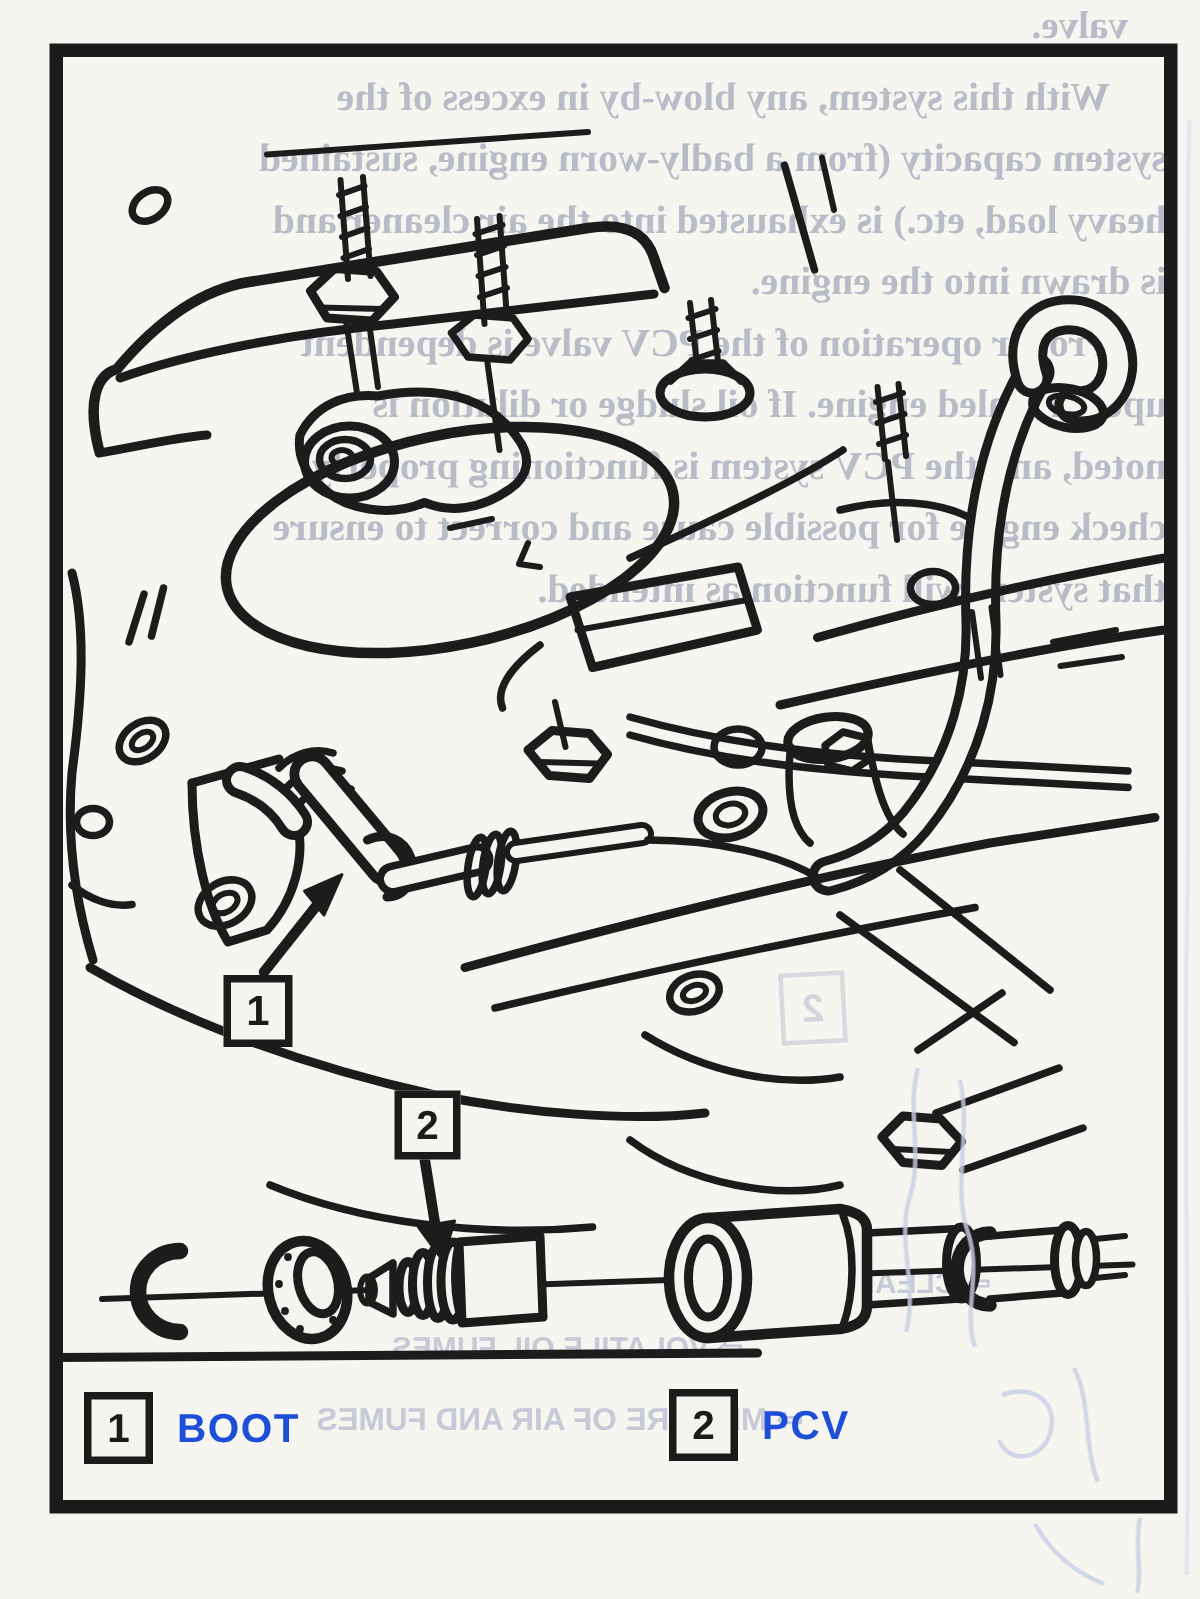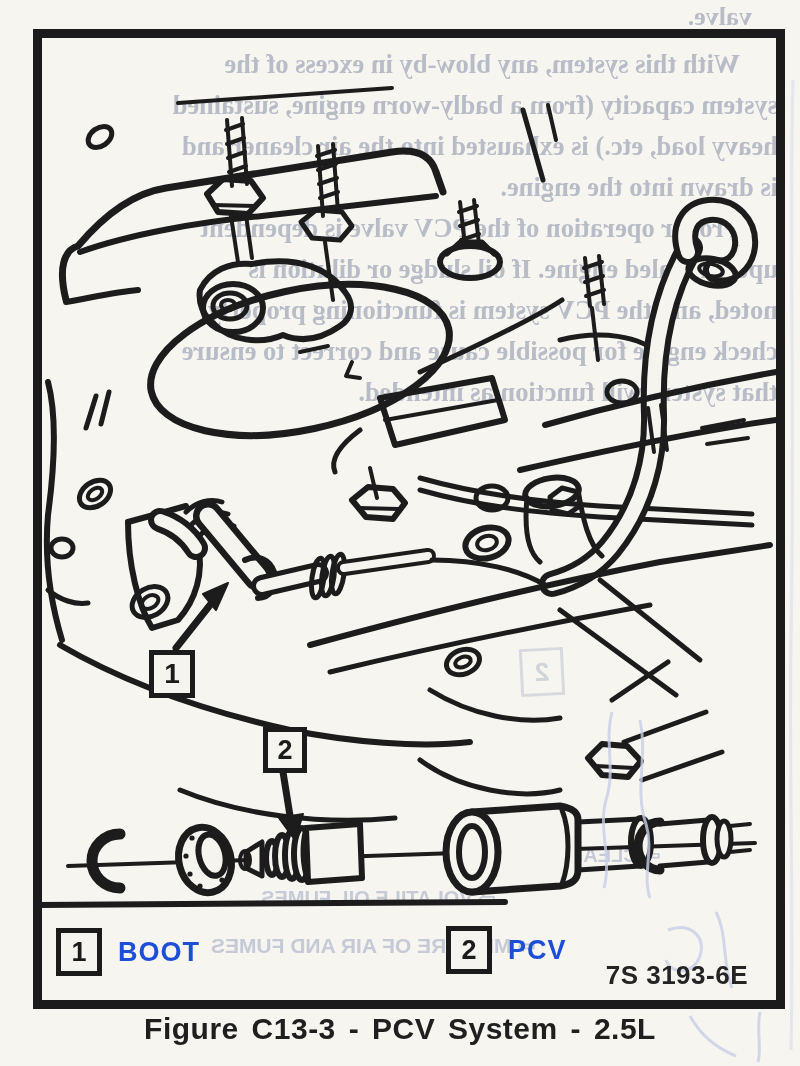--- a/index.html
+++ b/index.html
@@ -274,16 +274,14 @@
 
   <div id="legend-1" class="legend-item">
     <div class="legend-box">1</div>
     <div class="legend-label">BOOT</div>
   </div>
   <div id="legend-2" class="legend-item">
     <div class="legend-box">2</div>
     <div class="legend-label">PCV</div>
   </div>
 
-  <div class="ref-number">7S 3193-6E</div>
-
-  <div class="caption">Figure C13-3 - PCV System - 2.5L</div>
+
 </div>
 
 </body></html>

